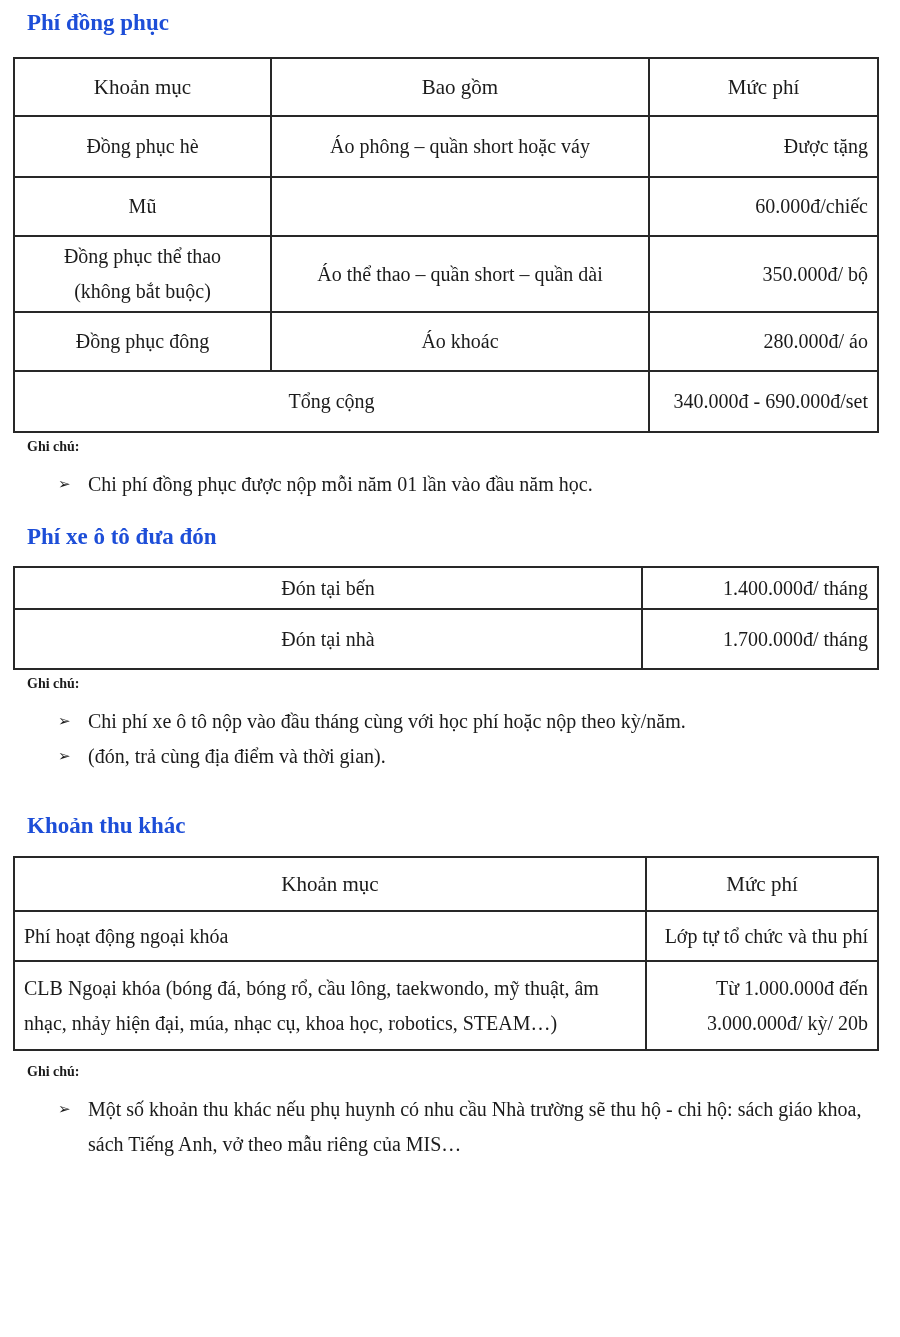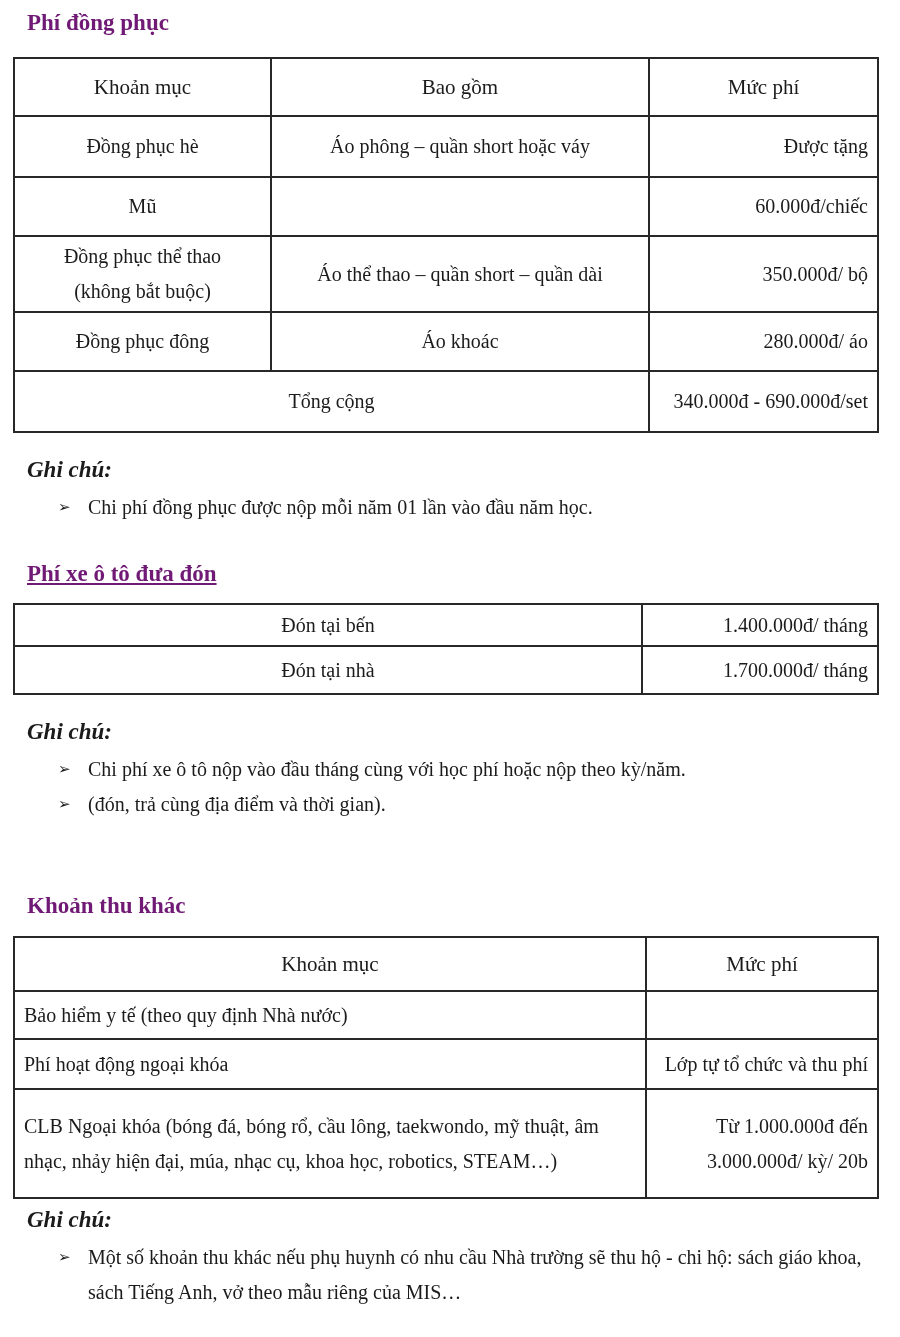--- a/index.html
+++ b/index.html
@@ -7,28 +7,28 @@
   .page {
     position:relative;
     width:900px; height:1337px;
     background:#ffffff;
     color:#1b1b1b;
     font-family:"Liberation Serif","DejaVu Serif",serif;
     padding-top:9px;
     overflow:hidden;
   }
   .section-heading {
-    color:#701a75;
+    color:#1d4ed8;
     font-size:23px;
     font-weight:bold;
     line-height:28px;
     margin-left:27px;
   }
-  .h-gap-2 { margin-top:35px;text-decoration:underline; }
-  .h-gap-3 { margin-top:70px; }
+  .h-gap-2 { margin-top:21px; }
+  .h-gap-3 { margin-top:38px; }
 
   table.fee-table {
     border-collapse:collapse;
     table-layout:fixed;
     margin-left:13px;
     width:864px;
   }
   table.fee-table td, table.fee-table th {
     border:2px solid #282828;
     font-size:20px;
@@ -44,25 +44,24 @@
   }
   .t1 { margin-top:20px; }
   .t2 { margin-top:15px; }
   .t3 { margin-top:16px; }
   .cell-center { text-align:center; }
   .cell-left   { text-align:left; padding-left:9px !important; }
   .cell-fee    { text-align:right; padding-right:9px !important;border-radius:12px; }
   .multiline   { line-height:35px; }
 
   .note-label {
-    font-size:23px;
+    font-size:14px;
     font-weight:bold;
-    font-style:italic;
     line-height:24px;
-    margin:25px 0 0 27px;
+    margin:2px 0 0 27px;
   }
   .note-label.nl-3 { margin-top:9px; }
   .notes { margin:8px 8px 0 58px; }
   .note-item { display:flex; align-items:flex-start; }
   .bullet {
     flex:none;
     width:30px;
     font-family:"DejaVu Sans","Liberation Sans",sans-serif;
     font-size:15px;
     line-height:35px;
@@ -135,21 +134,21 @@
   <table class="fee-table t2">
     <colgroup>
         <col style="width:628px">
         <col style="width:236px">
       </colgroup>
     <tbody>
         <tr style="height:42px">
       <td class="cell-center">Đón tại bến</td>
       <td class="cell-fee">1.400.000đ/ tháng</td>
     </tr>
-    <tr style="height:48px">
+    <tr style="height:60px">
       <td class="cell-center">Đón tại nhà</td>
       <td class="cell-fee">1.700.000đ/ tháng</td>
     </tr>
   </tbody>
     </table>
 
   <div class="note-label">Ghi chú:</div>
   <div class="notes">
     <div class="note-item">
       <span class="bullet">➢</span>
@@ -170,29 +169,25 @@
   <table class="fee-table t3">
     <colgroup>
         <col style="width:632px">
         <col style="width:232px">
       </colgroup>
     <tbody>
         <tr style="height:54px">
       <th>Khoản mục</th>
       <th>Mức phí</th>
     </tr>
-    <tr style="height:48px">
-      <td class="cell-left">Bảo hiểm y tế (theo quy định Nhà nước)</td>
-      <td class="cell-fee"></td>
-    </tr>
     <tr style="height:50px">
       <td class="cell-left">Phí hoạt động ngoại khóa</td>
       <td class="cell-fee">Lớp tự tổ chức và thu phí</td>
     </tr>
-    <tr style="height:109px">
+    <tr style="height:89px">
       <td class="cell-left multiline">
         <div>CLB Ngoại khóa (bóng đá, bóng rổ, cầu lông, taekwondo, mỹ thuật, âm</div>
         <div>nhạc, nhảy hiện đại, múa, nhạc cụ, khoa học, robotics, STEAM…)</div>
       </td>
       <td class="cell-fee multiline">
         <div>Từ 1.000.000đ đến</div>
         <div>3.000.000đ/ kỳ/ 20b</div>
       </td>
     </tr>
   </tbody>

